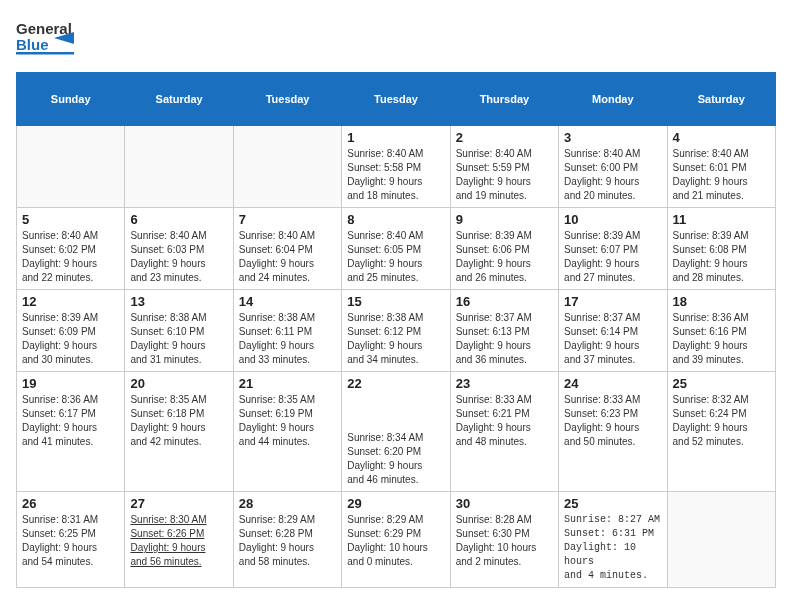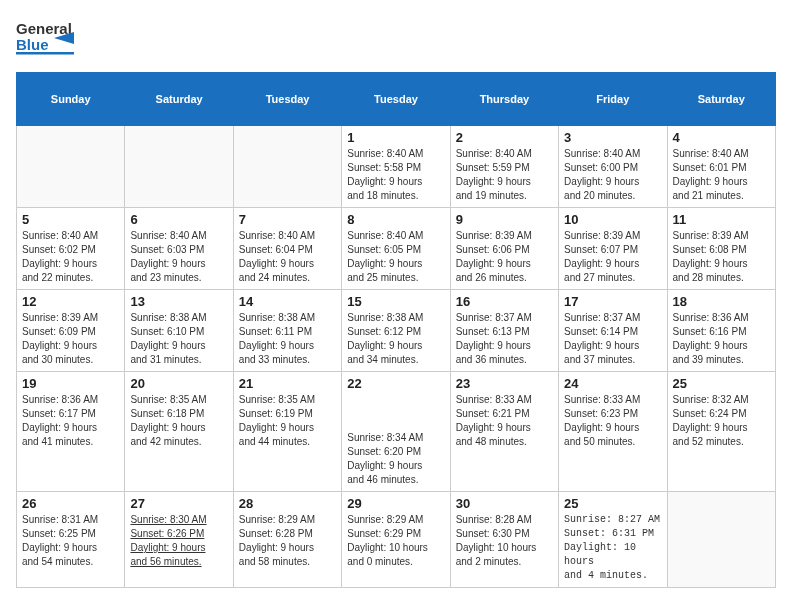--- a/index.html
+++ b/index.html
@@ -95,21 +95,21 @@
 </div>
 
 <table class="calendar">
   <thead>
     <tr>
     <th>Sunday</th>
         <th>Saturday</th>
         <th>Tuesday</th>
         <th>Tuesday</th>
         <th>Thursday</th>
-        <th>Friday</th>
+        <th>Monday</th>
         <th>Saturday</th>
       </tr>
   </thead>
   <tbody id="calendar-body">
   <tr>
         <td class="empty-cell"></td>
         <td class="empty-cell"></td>
         <td class="empty-cell"></td>
         <td>
           <span class="day-number">1</span>

